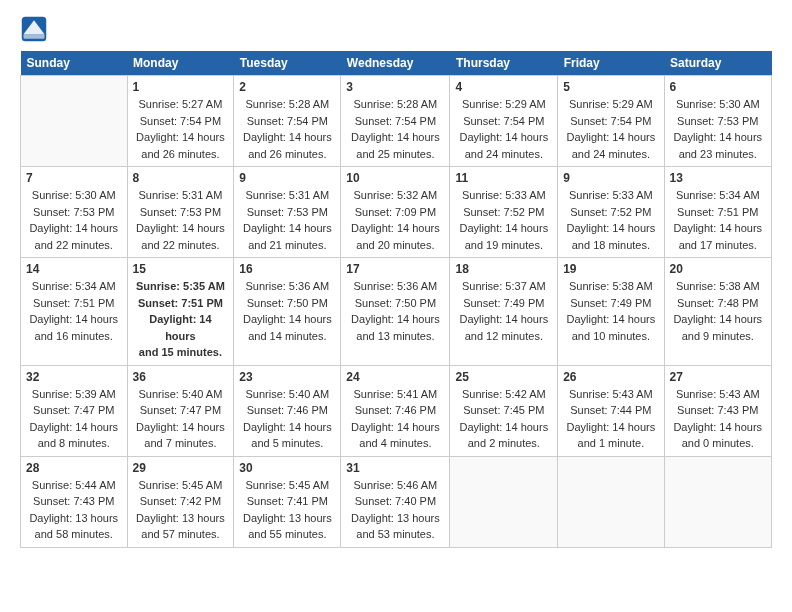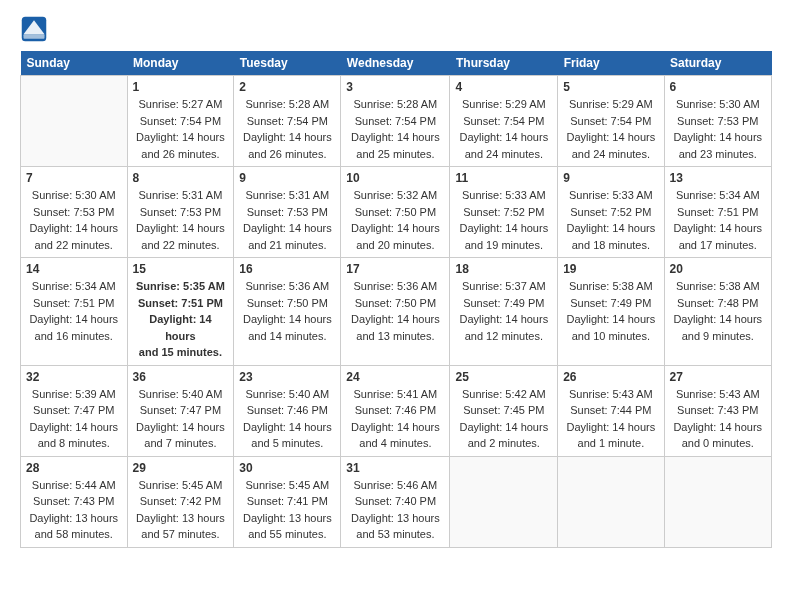--- a/index.html
+++ b/index.html
@@ -186,21 +186,21 @@
           <td>
             <div class="day-number">9</div>
             <div class="day-info" style="white-space: pre-line;">Sunrise: 5:31 AM
 Sunset: 7:53 PM
 Daylight: 14 hours
 and 21 minutes.</div>
           </td>
           <td>
             <div class="day-number">10</div>
             <div class="day-info" style="white-space: pre-line;">Sunrise: 5:32 AM
-Sunset: 7:50 PM
+Sunset: 7:09 PM
 Daylight: 14 hours
 and 20 minutes.</div>
           </td>
           <td>
             <div class="day-number">11</div>
             <div class="day-info" style="white-space: pre-line;">Sunrise: 5:33 AM
 Sunset: 7:52 PM
 Daylight: 14 hours
 and 19 minutes.</div>
           </td>

